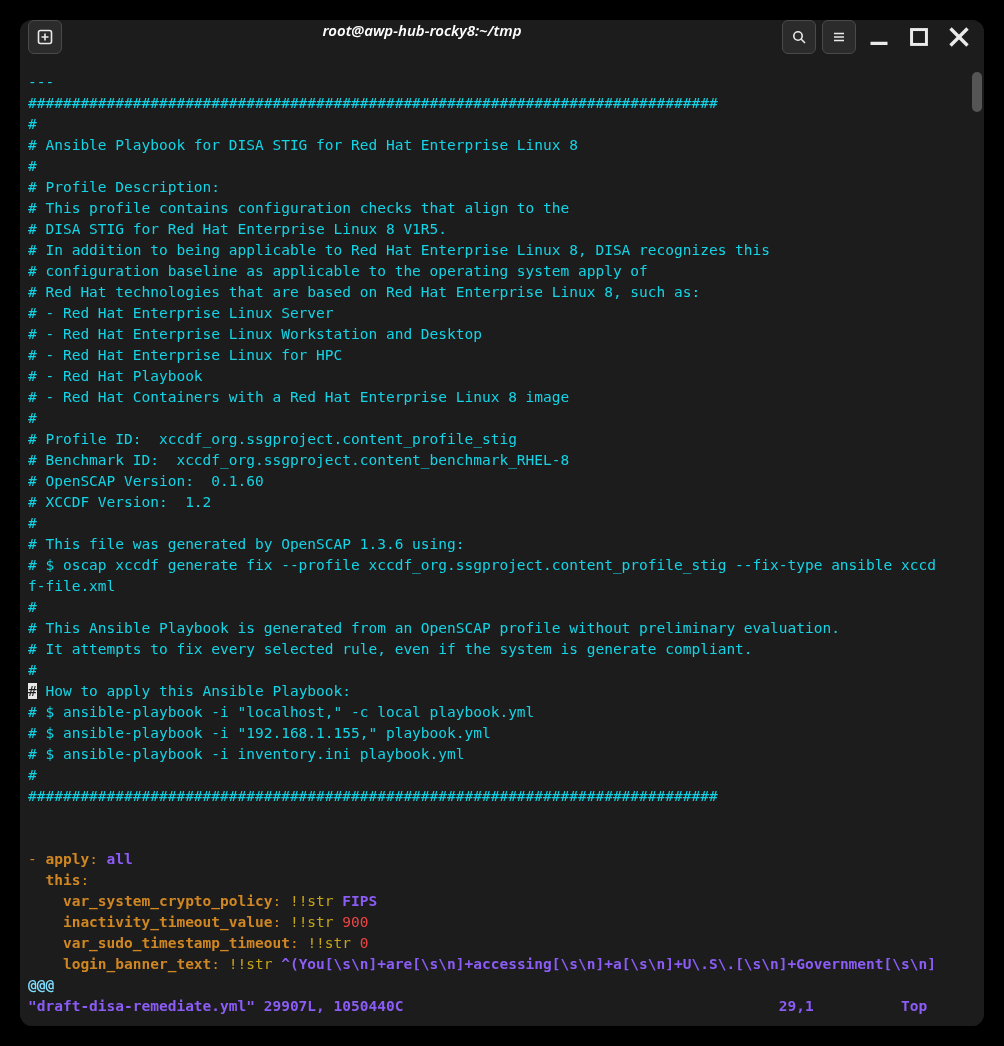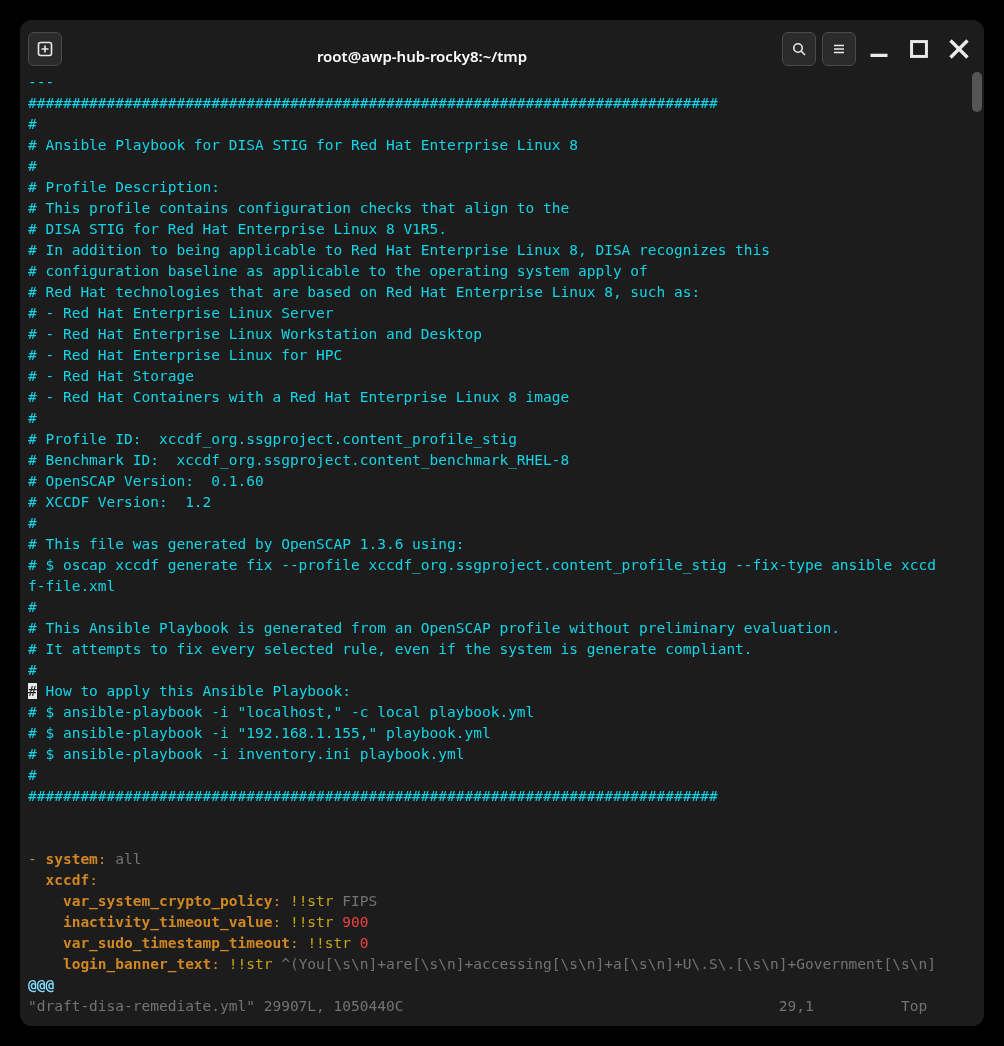--- a/index.html
+++ b/index.html
@@ -18,24 +18,25 @@
     height: 1006px;
     background: #1c1c1c;
     border-radius: 12px;
     display: flex;
     flex-direction: column;
     overflow: hidden;
   }
   .titlebar {
     height: 46px;
     display: flex;
-    align-items: flex-end;
+    align-items: flex-start;
     padding: 0 8px;
     gap: 6px;
     background: #1c1c1c;
+    font-style: italic;
   }
   .tb-left { display: flex; align-items: center; gap: 6px; }
   .tb-center {
     flex: 1;
     text-align: center;
     color: #fff;
     font-weight: 600;
     font-size: 15px;
   }
   .tb-right { display: flex; align-items: center; gap: 6px; }
@@ -88,21 +89,21 @@
     font-family: "DejaVu Sans Mono","Liberation Mono",Menlo,Consolas,monospace;
     font-size: 14.5px;
     line-height: 21px;
     white-space: pre;
     color: #e8e8e8;
     margin-right: 12px;
   }
   .c-cyan { color: #14d4e6; }
   .c-orange { color: #d08723; }
   .c-orange-b { color: #d08723; font-weight: bold; }
-  .c-white { color: #737373; }
+  .c-white { color: #8b5cf6; font-weight: bold; }
   .c-yellow { color: #c6a518; margin-top: 40px; }
   .c-magenta { color: #ef4444; }
   .cursor-block {
     background: #e8e8e8;
     color: #1c1c1c;
   }
   .status-area {
     font-family: "DejaVu Sans Mono","Liberation Mono",Menlo,Consolas,monospace;
     font-size: 14.5px;
     line-height: 21px;
@@ -174,21 +175,21 @@
 <span class="c-cyan">#</span>
 <span class="c-cyan"># Profile Description:</span>
 <span class="c-cyan"># This profile contains configuration checks that align to the</span>
 <span class="c-cyan"># DISA STIG for Red Hat Enterprise Linux 8 V1R5.</span>
 <span class="c-cyan"># In addition to being applicable to Red Hat Enterprise Linux 8, DISA recognizes this</span>
 <span class="c-cyan"># configuration baseline as applicable to the operating system apply of</span>
 <span class="c-cyan"># Red Hat technologies that are based on Red Hat Enterprise Linux 8, such as:</span>
 <span class="c-cyan"># - Red Hat Enterprise Linux Server</span>
 <span class="c-cyan"># - Red Hat Enterprise Linux Workstation and Desktop</span>
 <span class="c-cyan"># - Red Hat Enterprise Linux for HPC</span>
-<span class="c-cyan"># - Red Hat Storage</span>
+<span class="c-cyan"># - Red Hat Playbook</span>
 <span class="c-cyan"># - Red Hat Containers with a Red Hat Enterprise Linux 8 image</span>
 <span class="c-cyan">#</span>
 <span class="c-cyan"># Profile ID:  xccdf_org.ssgproject.content_profile_stig</span>
 <span class="c-cyan"># Benchmark ID:  xccdf_org.ssgproject.content_benchmark_RHEL-8</span>
 <span class="c-cyan"># OpenSCAP Version:  0.1.60</span>
 <span class="c-cyan"># XCCDF Version:  1.2</span>
 <span class="c-cyan">#</span>
 <span class="c-cyan"># This file was generated by OpenSCAP 1.3.6 using:</span>
 <span class="c-cyan"># $ oscap xccdf generate fix --profile xccdf_org.ssgproject.content_profile_stig --fix-type ansible xccd</span>
 <span class="c-cyan">f-file.xml</span>
@@ -197,22 +198,22 @@
 <span class="c-cyan"># It attempts to fix every selected rule, even if the system is generate compliant.</span>
 <span class="c-cyan">#</span>
 <span class="cursor-block">#</span><span class="c-cyan"> How to apply this Ansible Playbook:</span>
 <span class="c-cyan"># $ ansible-playbook -i "localhost," -c local playbook.yml</span>
 <span class="c-cyan"># $ ansible-playbook -i "192.168.1.155," playbook.yml</span>
 <span class="c-cyan"># $ ansible-playbook -i inventory.ini playbook.yml</span>
 <span class="c-cyan">#</span>
 <span class="c-cyan">###############################################################################</span>
 
 
-<span class="c-orange">-</span> <span class="c-orange-b">system</span><span class="c-orange">:</span><span class="c-white"> all</span>
-  <span class="c-orange-b">xccdf</span><span class="c-orange">:</span>
+<span class="c-orange">-</span> <span class="c-orange-b">apply</span><span class="c-orange">:</span><span class="c-white"> all</span>
+  <span class="c-orange-b">this</span><span class="c-orange">:</span>
     <span class="c-orange-b">var_system_crypto_policy</span><span class="c-orange">:</span> <span class="c-yellow">!!str</span><span class="c-white"> FIPS</span>
     <span class="c-orange-b">inactivity_timeout_value</span><span class="c-orange">:</span> <span class="c-yellow">!!str</span><span class="c-magenta"> 900</span>
     <span class="c-orange-b">var_sudo_timestamp_timeout</span><span class="c-orange">:</span> <span class="c-yellow">!!str</span><span class="c-magenta"> 0</span>
     <span class="c-orange-b">login_banner_text</span><span class="c-orange">:</span> <span class="c-yellow">!!str</span><span class="c-white"> ^(You[\s\n]+are[\s\n]+accessing[\s\n]+a[\s\n]+U\.S\.[\s\n]+Government[\s\n]</span>
 </pre>
     <pre class="status-area" id="pre-status"><span class="status-cyan">@@@</span>
 <span class="c-white">"draft-disa-remediate.yml" 29907L, 1050440C                                           29,1          Top</span></pre>
   </div>
 
 </div>

